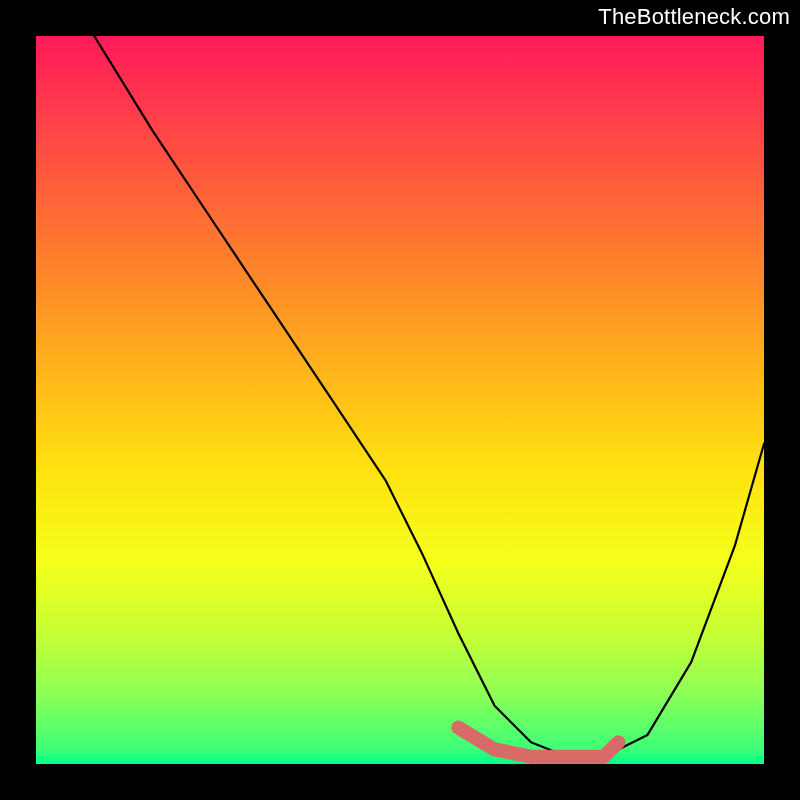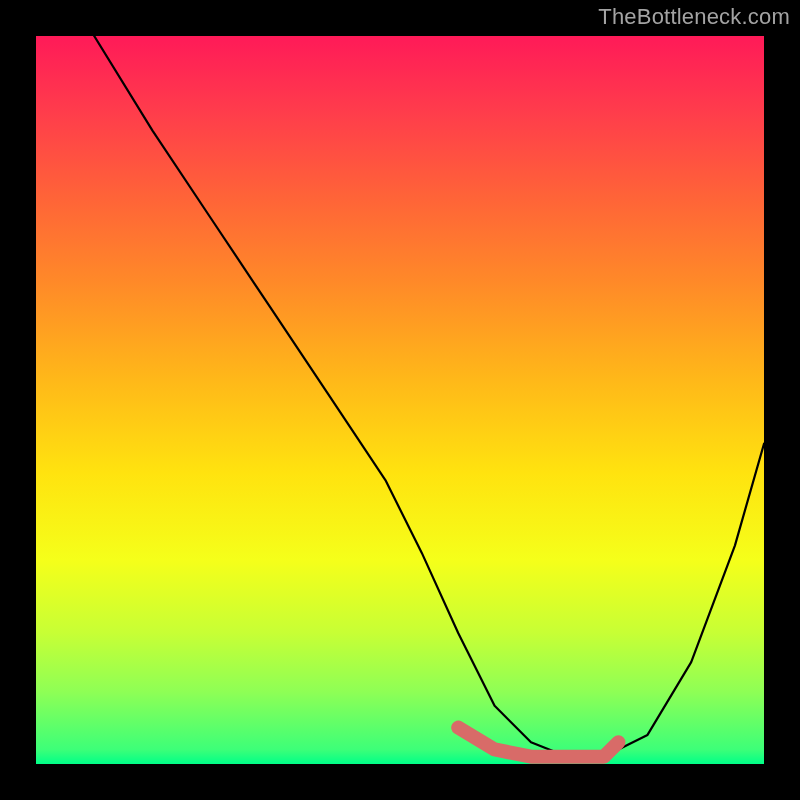--- a/index.html
+++ b/index.html
@@ -44,21 +44,21 @@
     position: absolute;
     top: 0;
     left: 0;
     width: 728px;
     height: 728px;
   }
   .watermark {
     position: absolute;
     top: 4px;
     right: 10px;
-    color: #a3a3a3;
+    color: #ffffff;
     font-size: 22px;
     letter-spacing: 0.2px;
   }
 </style>
 </head>
 <body>
 
 <div class="frame">
   <div class="watermark">TheBottleneck.com</div>
 

